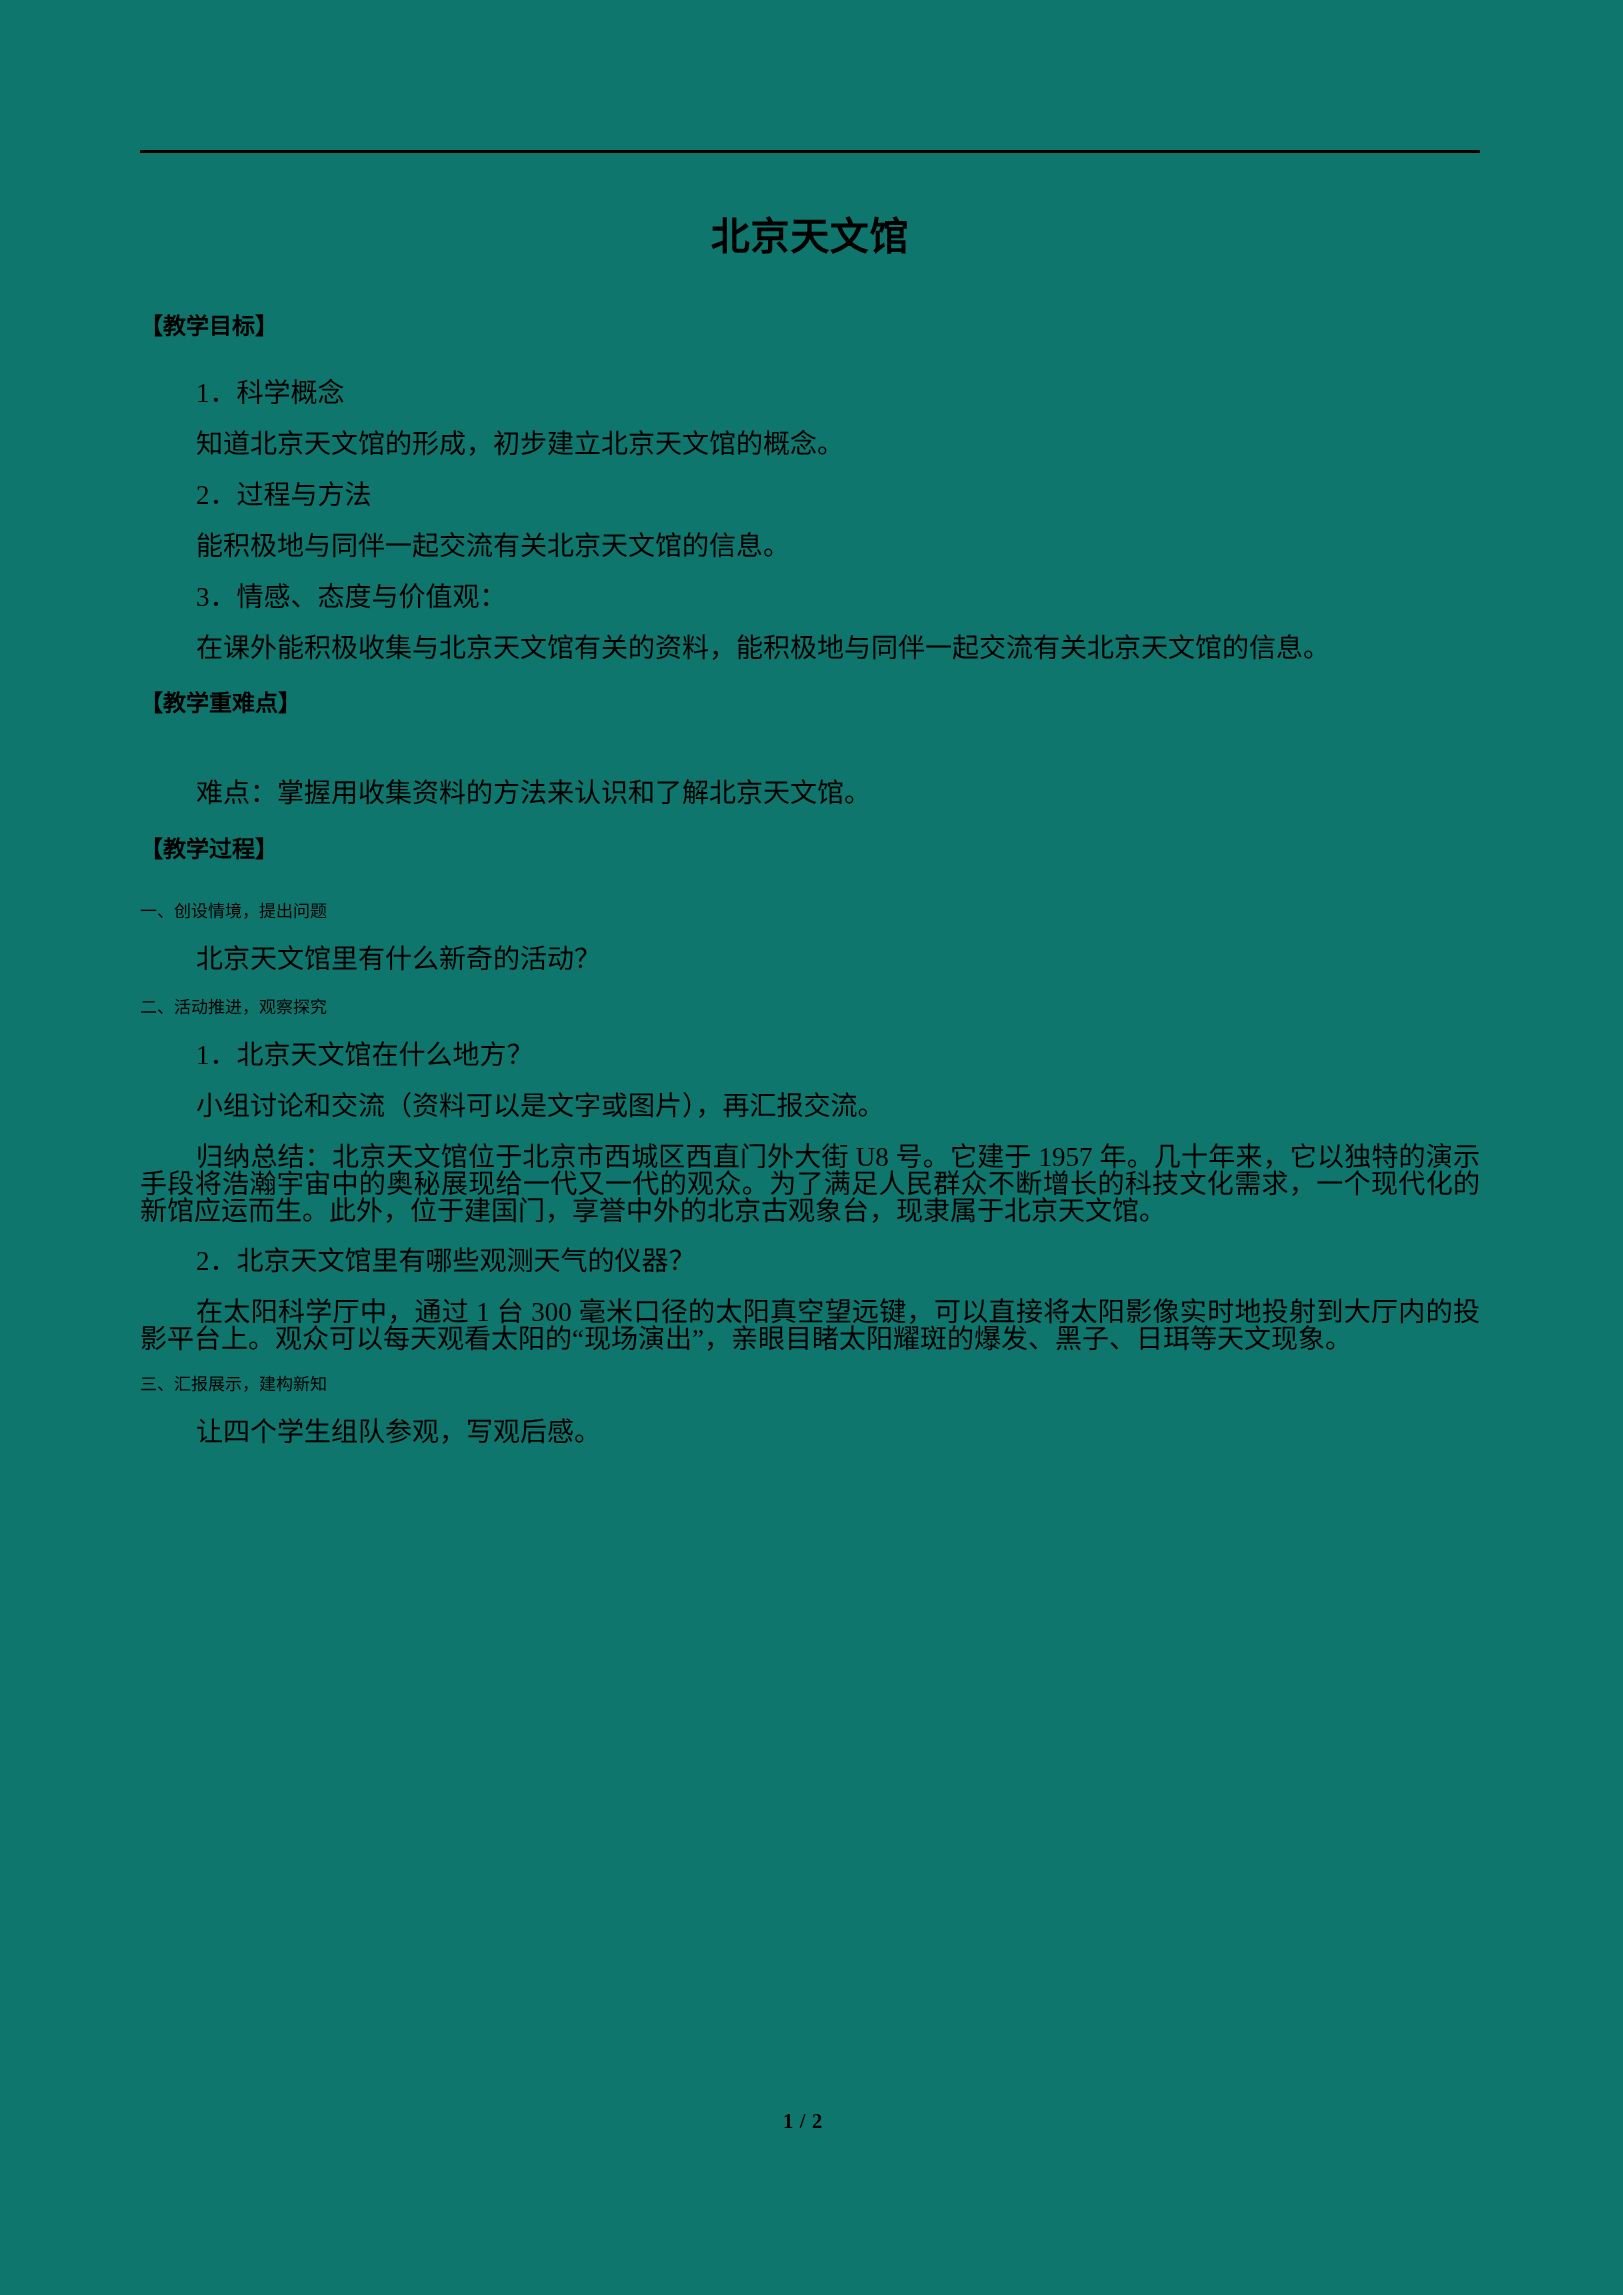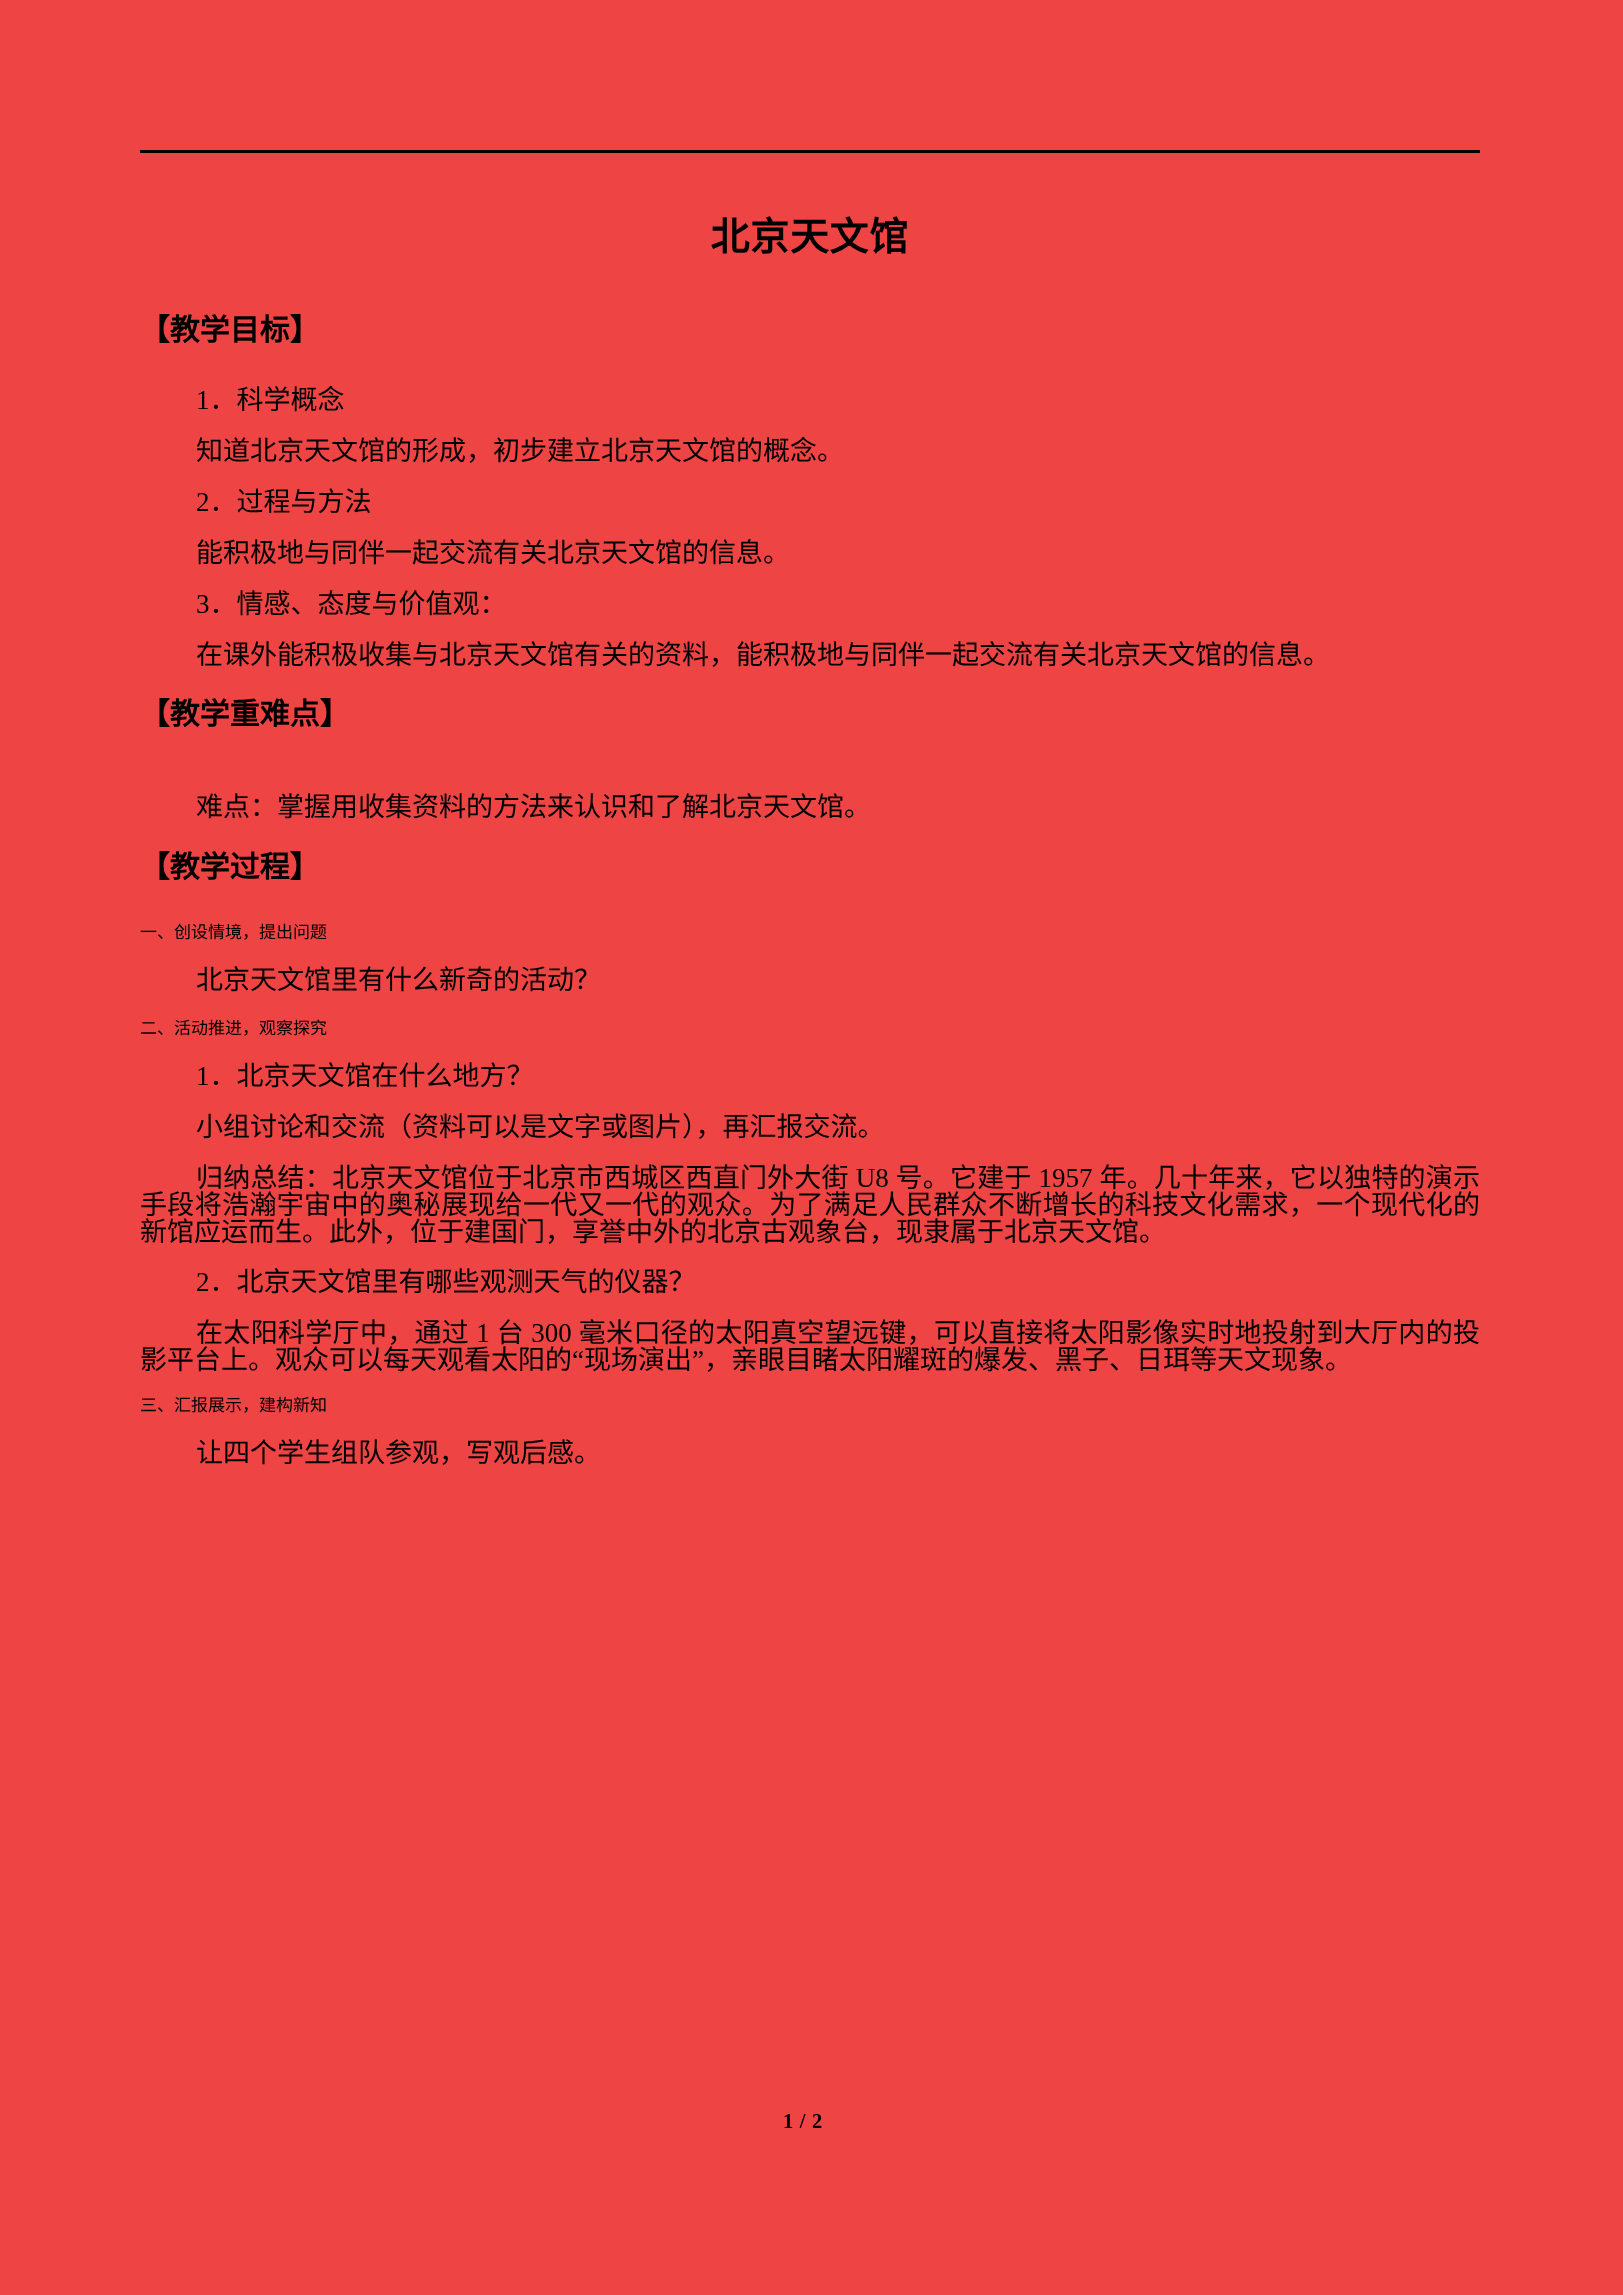--- a/index.html
+++ b/index.html
@@ -9,21 +9,21 @@
     background: #ffffff;
   }
   body {
     font-family: "Liberation Serif", "DejaVu Serif", serif;
     color: #000000;
   }
   .page {
     position: relative;
     width: 1623px;
     height: 2295px;
-    background: #ef4444;
+    background: #0f766e;
     box-sizing: border-box;
     overflow: hidden;
   }
 
   
   .header-zone {
     position: absolute;
     left: 0;
     top: 0;
     width: 1623px;
@@ -55,21 +55,21 @@
     text-align: center;
     letter-spacing: 0.7px;
     margin: 41px 0 0 0;
     padding: 0;
   }
 
   
   .section-heading {
     font-family: "DejaVu Sans", "Liberation Sans", sans-serif;
     font-weight: bold;
-    font-size: 30px;
+    font-size: 23px;
     line-height: 1.0;
     letter-spacing: 0px;
     margin: 0;
     padding: 0;
     white-space: nowrap;
   }
 
   
   .step-heading {
     font-family: "DejaVu Sans", "Liberation Sans", sans-serif;

